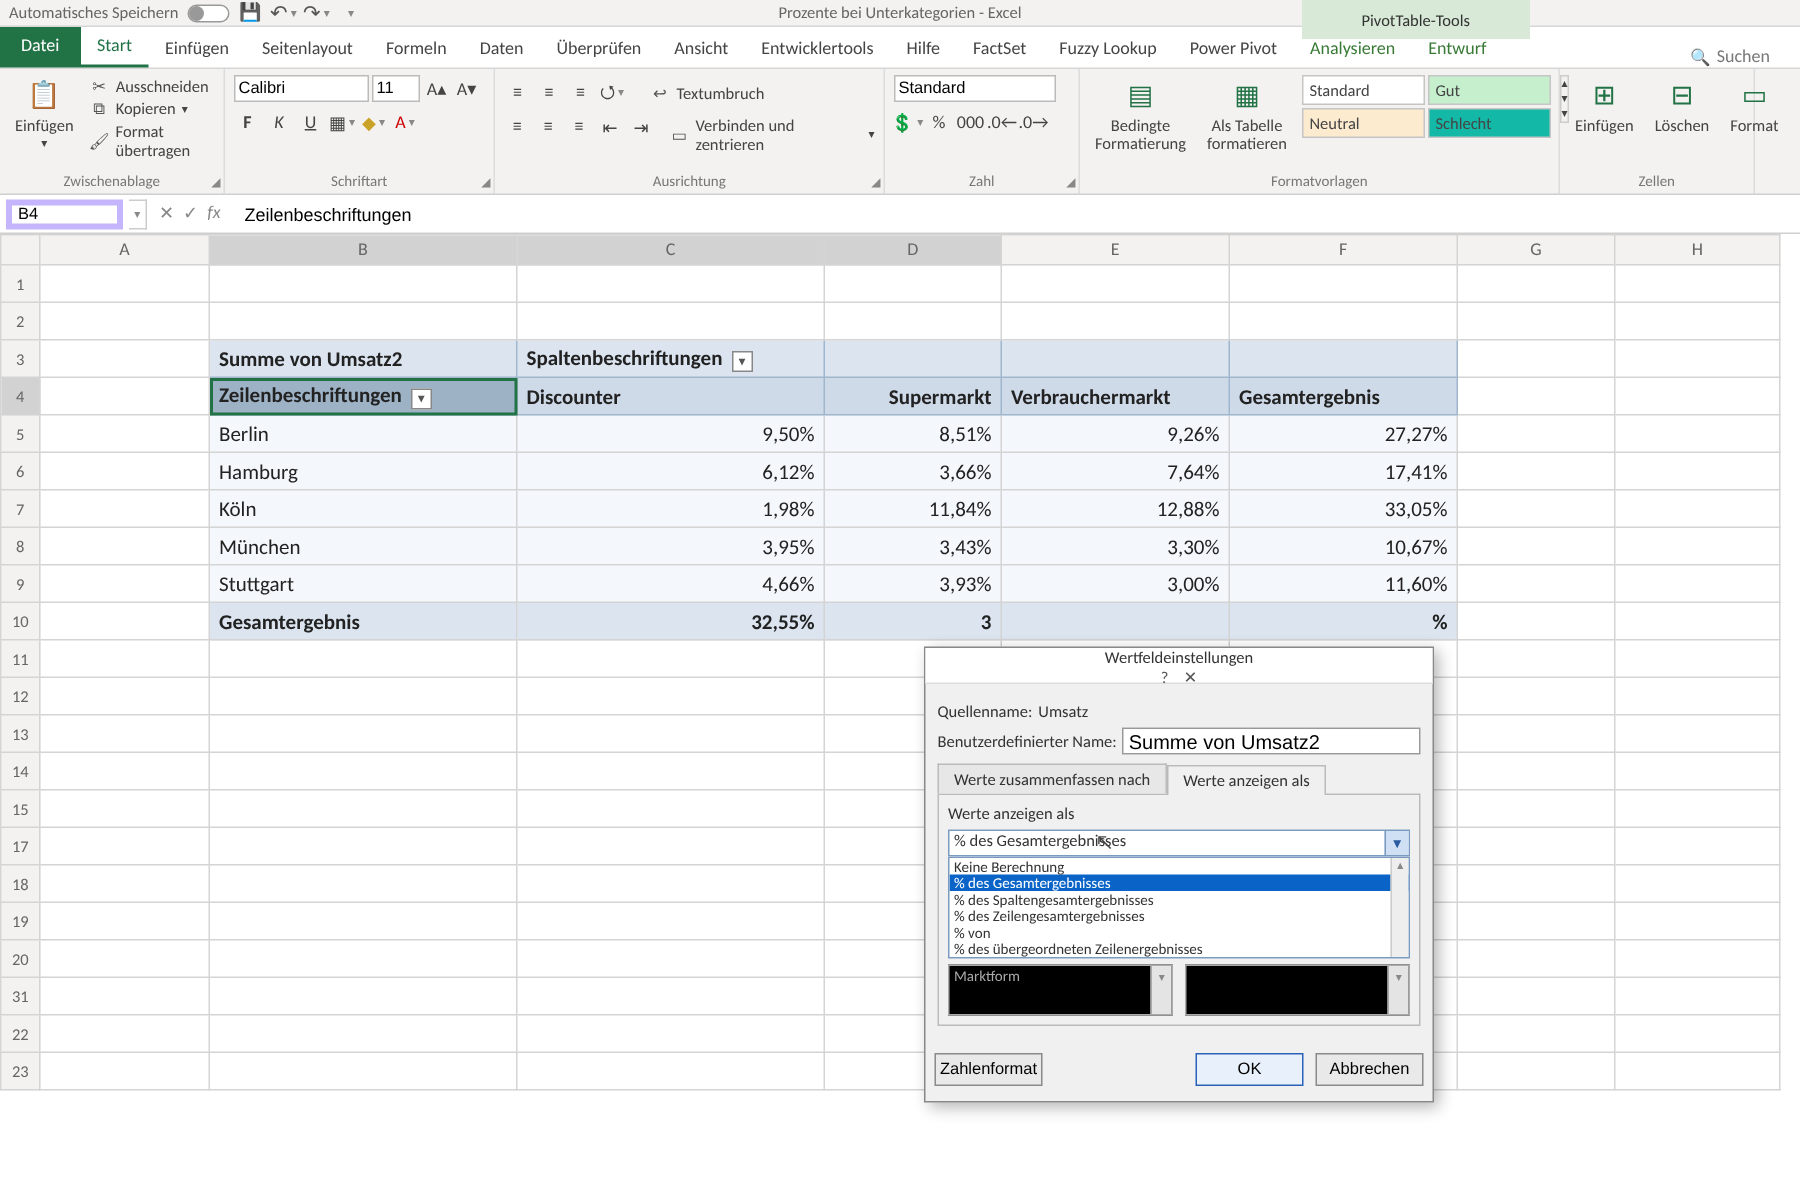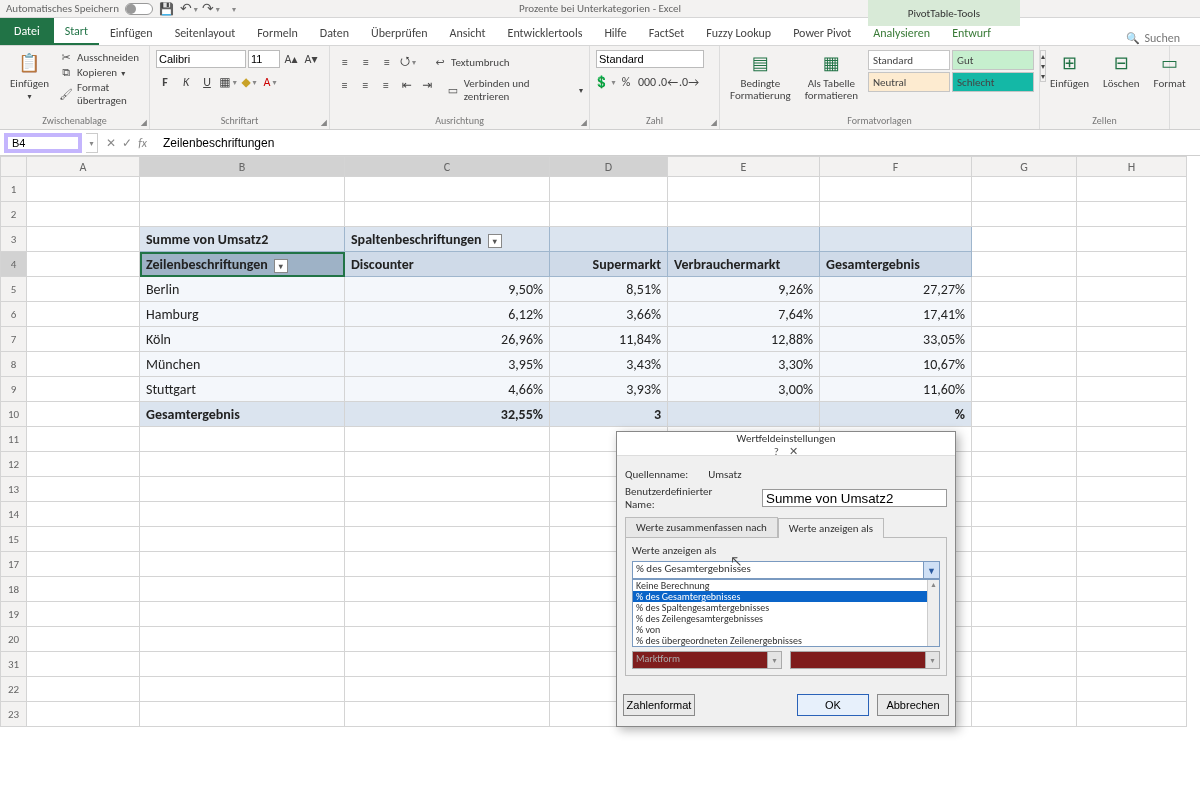--- a/index.html
+++ b/index.html
@@ -139,37 +139,37 @@
     box-shadow:3px 3px 10px rgba(0,0,0,.3);
     font-size:11px; color:#333;
   }
   .dlg-title{
     height:24px; display:flex; align-items:center; padding:0 6px;
     background:#fff; border-bottom:1px solid #ddd; justify-content:space-between;flex-direction:column;
   }
   .dlg-title .t{ display:flex; align-items:center; gap:6px;}
   .dlg-title .icons{ display:flex; gap:10px; color:#555;}
   .dlg-body{ padding:8px;}
-  .dlg-row{ display:flex; align-items:center; gap:20px; margin:4px 0;}
+  .dlg-row{ display:flex; align-items:center; gap:4px; margin:4px 0;}
   .dlg-input{ flex:1; height:18px; border:1px solid #999; padding:0 3px; background:#fff;}
   .dlg-tabs{ display:flex; margin-top:6px;}
   .dlg-tab{ border:1px solid #bbb; border-bottom:none; padding:3px 10px; background:#e7e7e7; font-size:11px;}
   .dlg-tab.active{ background:#f0f0f0; position:relative; top:1px;}
   .dlg-panel{ border:1px solid #bbb; padding:6px; background:#f0f0f0;}
   .combo{ position:relative;}
   .combo-field{ height:18px; border:1px solid #7a9ac0; background:#fff; padding:0 18px 0 3px; width:100%; font-size:11px; position:relative;}
   .combo-btn{ width:16px; background:#cfe0f5; border-left:1px solid #7a9ac0; position:absolute; right:1px; top:1px; bottom:1px; display:flex; align-items:center; justify-content:center; color:#2a5aa0; font-size:9px;}
   .listbox{ border:1px solid #7a9ac0; background:#fff; max-height:70px; overflow:hidden; position:relative;}
   .listbox .opt{ padding:0 3px; height:11px; line-height:11px; font-size:10px; white-space:nowrap;}
   .listbox .opt.sel{ background:#0a64c8; color:#fff;}
   .listbox-scroll{ position:absolute; right:0; top:0; bottom:0; width:12px; background:#eee; border-left:1px solid #ccc;}
   .listbox-scroll::before{content:'▲'; display:block; text-align:center; font-size:7px; color:#888;}
   .base-combo{ display:flex; gap:8px; margin-top:4px;}
   .base-combo .half{ flex:1; position:relative;}
-  .half .cf{ height:18px; border:1px solid #aaa; background:#7f1d1d; color:#aaa; padding:0 16px 0 3px; position:relative; font-size:10px;}
+  .half .cf{ height:34px; border:1px solid #aaa; background:#000000; color:#aaa; padding:0 16px 0 3px; position:relative; font-size:10px;}
   .half .cb{ position:absolute; right:1px; top:1px; bottom:1px; width:14px; background:#e4e4e4; border-left:1px solid #aaa; text-align:center; font-size:8px; color:#888; line-height:16px;}
   .dlg-buttons{ display:flex; justify-content:space-between; padding:10px 6px 10px 6px;}
   .btn{ min-width:72px; height:22px; border:1px solid #8a8a8a; background:#e9e9e9; font-size:11px;}
   .btn.primary{ border:1px solid #2a62b8; background:#e7f0fb;}
   .cursor{ position:absolute; left:730px; top:553px; font-size:14px; pointer-events:none;}
 </style>
 </head>
 <body>
 
 <div class="titlebar">
@@ -450,21 +450,21 @@
       <td class="pvbody num">3,66%</td>
       <td class="pvbody num">7,64%</td>
       <td class="pvbody num">17,41%</td>
       <td></td>
           <td></td>
         </tr>
     <tr>
           <th>7</th>
           <td></td>
       <td class="pvbody">Köln</td>
-      <td class="pvbody num">26,96%</td>
+      <td class="pvbody num">1,98%</td>
       <td class="pvbody num">11,84%</td>
       <td class="pvbody num">12,88%</td>
       <td class="pvbody num">33,05%</td>
       <td></td>
           <td></td>
         </tr>
     <tr>
           <th>8</th>
           <td></td>
       <td class="pvbody">München</td>

